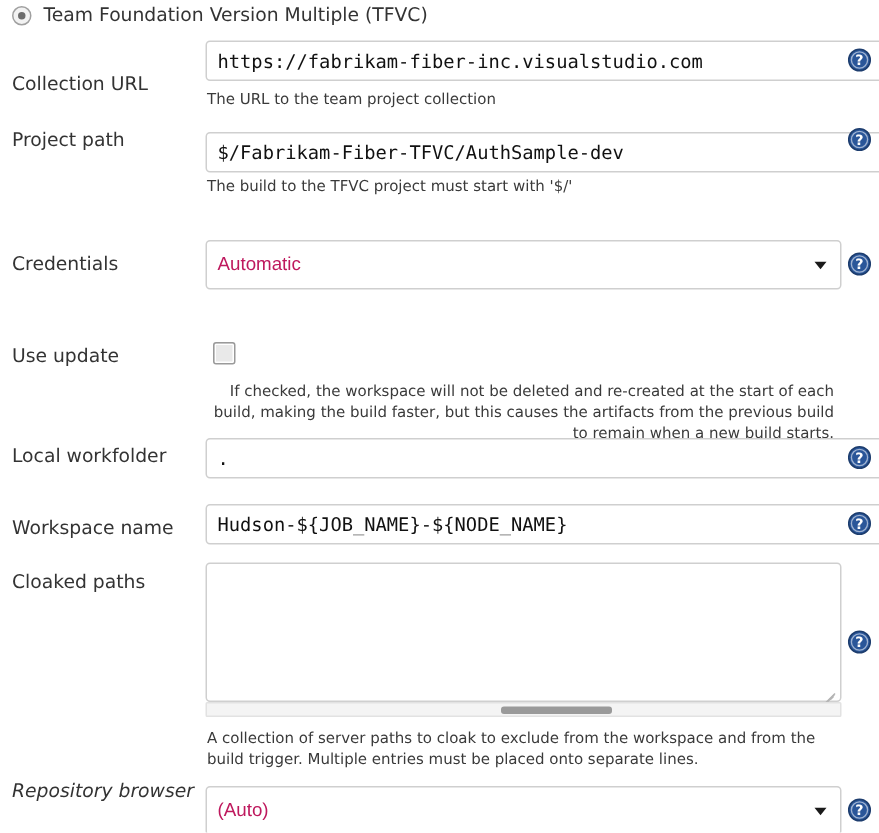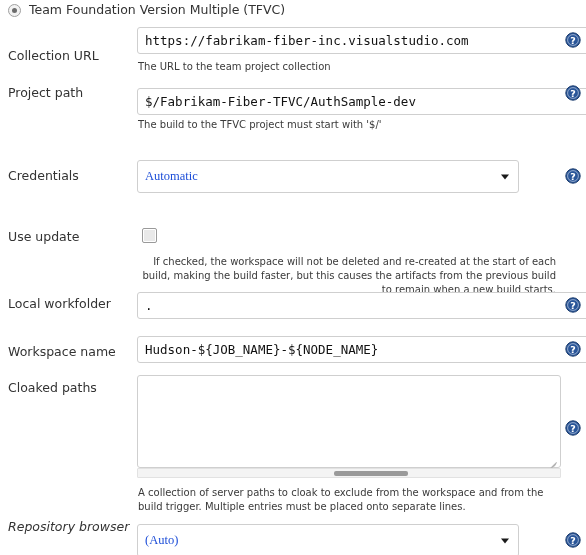--- a/index.html
+++ b/index.html
@@ -81,29 +81,29 @@
     color: #111111;
     padding: 0 7px;
     line-height: 25px;
     outline: none;
   }
 
   
   .sel {
     position: absolute;
     left: 137px;
-    width: 382px;
+    width: 424px;
     height: 33px;
     box-sizing: border-box;
     border: 1px solid #cfcfcf;
     border-radius: 3px;
     background: #ffffff;
-    font-family: Liberation Serif, serif;
-    font-size: 12.5px;
-    color: #1d4ed8;
+    font-family: Liberation Sans, sans-serif;
+    font-size: 12.5px;
+    color: #be185d;
     padding: 0 7px;
     line-height: 31px;
   }
   .sel .caret {
     position: absolute;
     right: 9px;
     top: 50%;
     transform: translateY(-50%);
     width: 0;
     height: 0;

